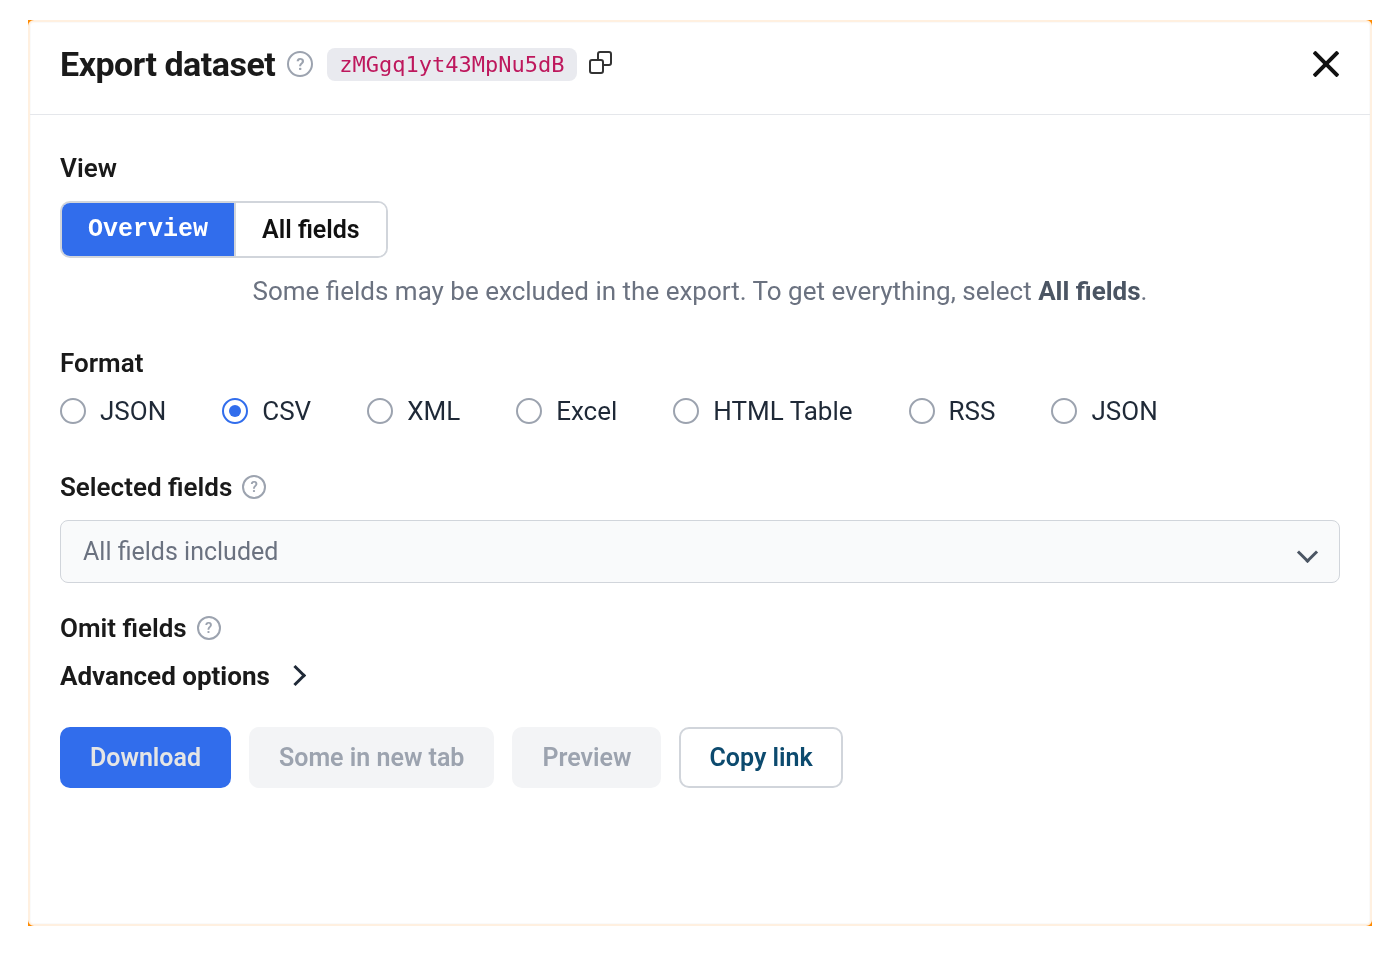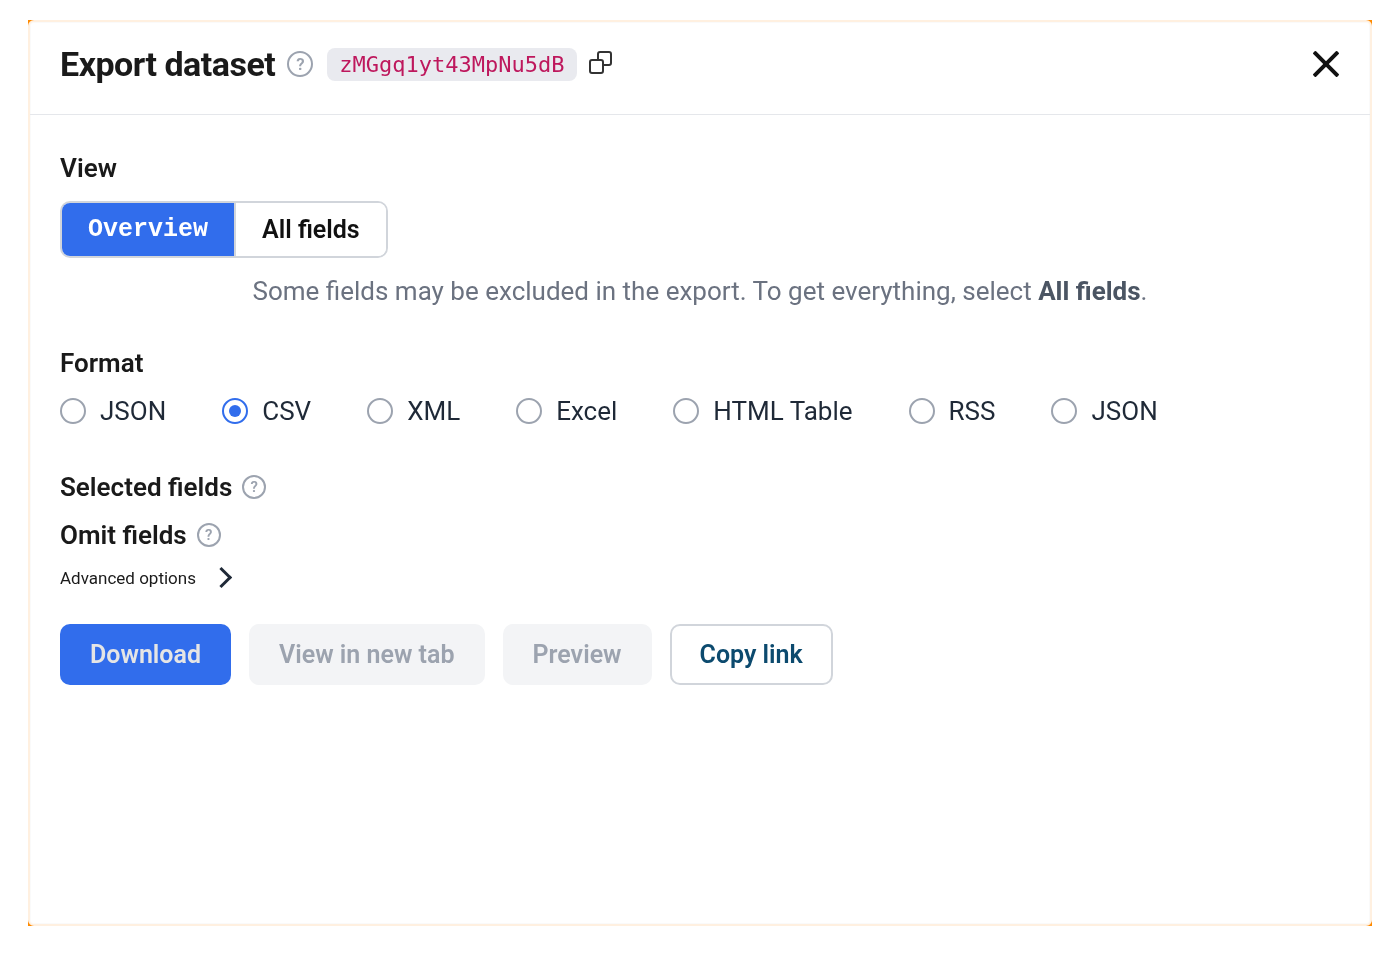--- a/index.html
+++ b/index.html
@@ -242,22 +242,22 @@
     height: 12px;
     border-right: 3.5px solid #1f2937;
     border-bottom: 3.5px solid #1f2937;
     transform: rotate(-45deg);
   }
 
   .adv-row {
     display: flex;
     align-items: center;
     gap: 16px;
-    font-size: 17px;
-    font-weight: 400;
+    font-size: 26px;
+    font-weight: 700;
     cursor: pointer;
     margin-bottom: 36px;
   }
 
   .footer-actions {
     display: flex;
     gap: 18px;
     flex-wrap: wrap;
   }
   .btn {
@@ -347,35 +347,39 @@
         <span class="dot"></span>
         <span>JSON</span>
       </div>
     </div>
 
     
     <div class="section-label">
       <span>Selected fields</span>
       <span class="help-icon small">?</span>
     </div>
+    <div class="select-box">
+      <span>All fields included</span>
+      <span class="chevron down"></span>
+    </div>
 
     
     <div class="section-label">
       <span>Omit fields</span>
       <span class="help-icon small">?</span>
     </div>
 
     
     <div class="adv-row">
       <span>Advanced options</span>
       <span class="chevron right"></span>
     </div>
 
     
     <div class="footer-actions">
       <div class="btn primary">Download</div>
-      <div class="btn ghost-disabled">View in new tab</div>
+      <div class="btn ghost-disabled">Some in new tab</div>
       <div class="btn ghost-disabled">Preview</div>
       <div class="btn outline">Copy link</div>
     </div>
 
   </div>
 </div>
 
 </body></html>

